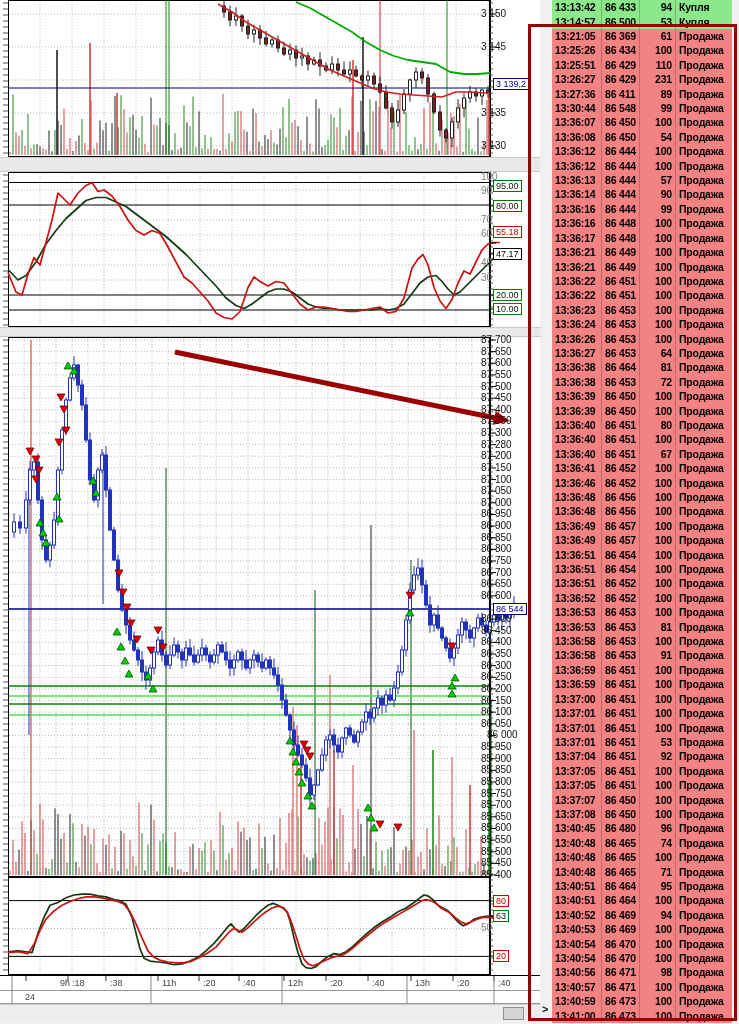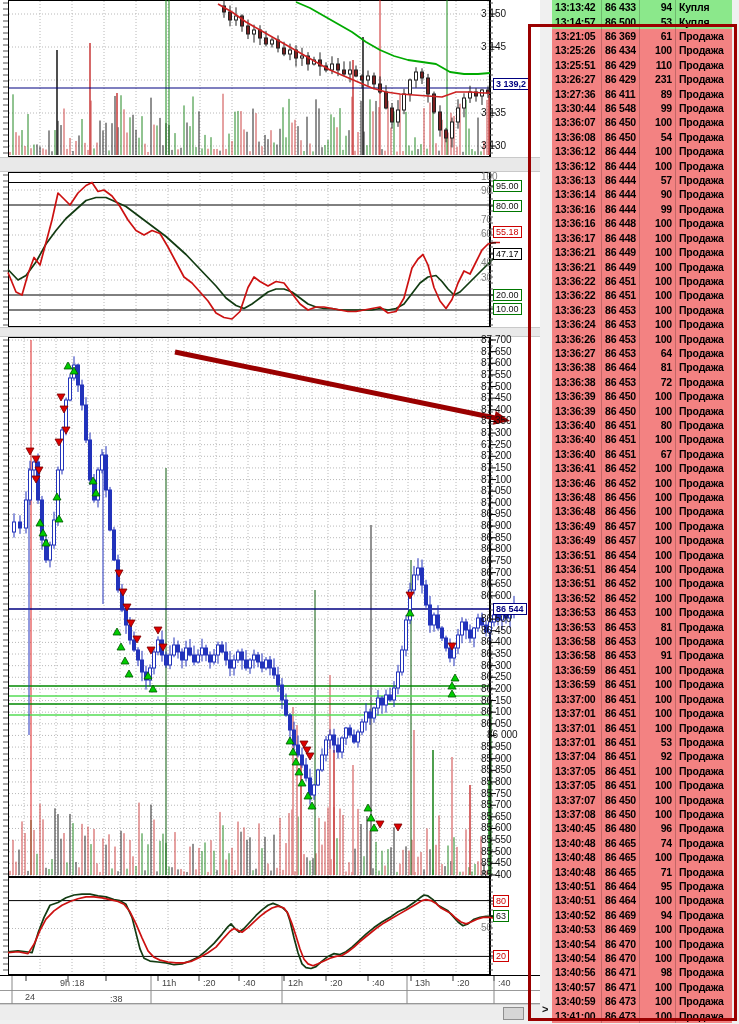--- a/index.html
+++ b/index.html
@@ -9,21 +9,21 @@
   .panel{position:absolute;left:0;width:540px;}
   .panel svg{position:absolute;left:0;top:0;display:block;}
   .splitter{position:absolute;left:0;width:540px;background:#e9e9e9;border-top:1px solid #c9c9c9;border-bottom:1px solid #c9c9c9;box-sizing:border-box;}
   .axlbl{position:absolute;left:481px;font-size:10px;line-height:10px;color:#111;white-space:nowrap;}
   .axlbl.gray{color:#808080;}
   .boxlbl{position:absolute;left:493px;font-size:9px;line-height:10px;background:#fff;
     border:1px solid #000;padding:0 2px;white-space:nowrap;}
   .boxlbl.green{border-color:#007700;color:#111;}
   .boxlbl.red{border-color:#cc0000;color:#cc0000;}
   .boxlbl.black{border-color:#000;color:#000;}
-  .boxlbl.navy{border-color:#000080;color:#000080;font-weight:bold;}
+  .boxlbl.navy{border-color:#000080;color:#000080;font-weight:normal;}
   .timeaxis{position:absolute;left:0;top:975px;width:540px;height:29px;background:#fff;
     border-top:1px solid #000;border-bottom:1px solid #999;box-sizing:border-box;}
   .taxsep{position:absolute;left:0;top:14px;width:540px;border-top:1px solid #999;}
   .tlbl{position:absolute;top:2px;font-size:9px;color:#444;white-space:nowrap;}
   .datelbl{position:absolute;left:25px;top:16px;font-size:9px;color:#444;}
   .scrollrow{position:absolute;left:0;top:1004px;width:540px;height:15px;background:#ededed;border-top:1px solid #cfcfcf;}
   .thumb{position:absolute;left:503px;top:2px;width:19px;height:11px;background:#d6d6d6;border:1px solid #8f8f8f;}
   .tapearrow{position:absolute;left:542px;top:1003px;font-size:11px;font-weight:bold;color:#111;}
   .tape{position:absolute;left:552px;top:0;width:180px;height:1024px;background:#f0f0f0;overflow:hidden;}
   .tr{display:grid;grid-template-columns:50px 38px 36px 1fr;height:14.42px;align-items:stretch;
@@ -1293,21 +1293,21 @@
         </svg>
         <div class="axlbl" style="top: -2px;">87 700</div>
         <div class="axlbl" style="top: 9.6305px;">87 650</div>
         <div class="axlbl" style="top: 21.261px;">87 600</div>
         <div class="axlbl" style="top: 32.8915px;">87 550</div>
         <div class="axlbl" style="top: 44.522px;">87 500</div>
         <div class="axlbl" style="top: 56.1525px;">87 450</div>
         <div class="axlbl" style="top: 67.783px;">87 400</div>
         <div class="axlbl" style="top: 79.4135px;">87 350</div>
         <div class="axlbl" style="top: 91.044px;">87 300</div>
-        <div class="axlbl" style="top: 102.674px;">67 250</div>
+        <div class="axlbl" style="top: 102.674px;">87 280</div>
         <div class="axlbl" style="top: 114.305px;">87 200</div>
         <div class="axlbl" style="top: 125.935px;">87 150</div>
         <div class="axlbl" style="top: 137.566px;">87 100</div>
         <div class="axlbl" style="top: 149.196px;">87 050</div>
         <div class="axlbl" style="top: 160.827px;">87 000</div>
         <div class="axlbl" style="top: 172.458px;">86 950</div>
         <div class="axlbl" style="top: 184.088px;">86 900</div>
         <div class="axlbl" style="top: 195.719px;">86 850</div>
         <div class="axlbl" style="top: 207.349px;">86 800</div>
         <div class="axlbl" style="top: 218.98px;">86 750</div>
@@ -1421,21 +1421,21 @@
           <line x1="453" y1="0" x2="453" y2="5" stroke="#333" stroke-width="1"></line>
           <line x1="494" y1="0" x2="494" y2="5" stroke="#333" stroke-width="1"></line>
           <line x1="12" y1="0" x2="12" y2="28" stroke="#888" stroke-width="1"></line>
           <line x1="151" y1="0" x2="151" y2="28" stroke="#888" stroke-width="1"></line>
           <line x1="282" y1="0" x2="282" y2="28" stroke="#888" stroke-width="1"></line>
           <line x1="407" y1="0" x2="407" y2="28" stroke="#888" stroke-width="1"></line>
           <line x1="494" y1="0" x2="494" y2="28" stroke="#888" stroke-width="1"></line>
         </svg>
         <div class="tlbl" style="left: 30px; margin-left: 30px;">9h</div>
         <div class="tlbl" style="left: 72px;">:18</div>
-        <div class="tlbl" style="left: 110px; margin-top: 16px;">:38</div>
+        <div class="tlbl" style="left: 110px;">:38</div>
         <div class="tlbl" style="left: 162px;">11h</div>
         <div class="tlbl" style="left: 203px;">:20</div>
         <div class="tlbl" style="left: 243px;">:40</div>
         <div class="tlbl" style="left: 288px;">12h</div>
         <div class="tlbl" style="left: 330px;">:20</div>
         <div class="tlbl" style="left: 372px;">:40</div>
         <div class="tlbl" style="left: 415px;">13h</div>
         <div class="tlbl" style="left: 457px;">:20</div>
         <div class="tlbl" style="left: 498px;">:40</div>
       </div>

